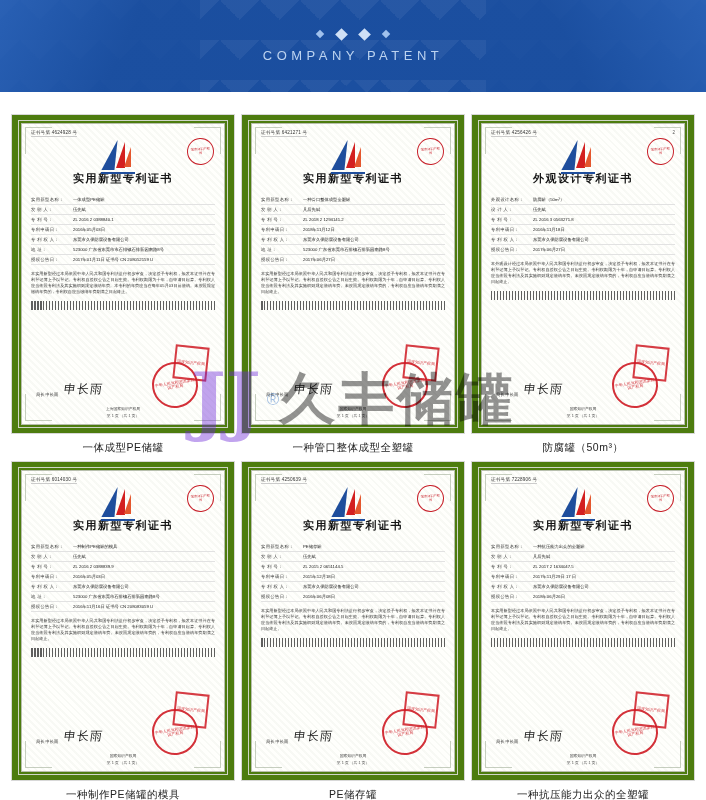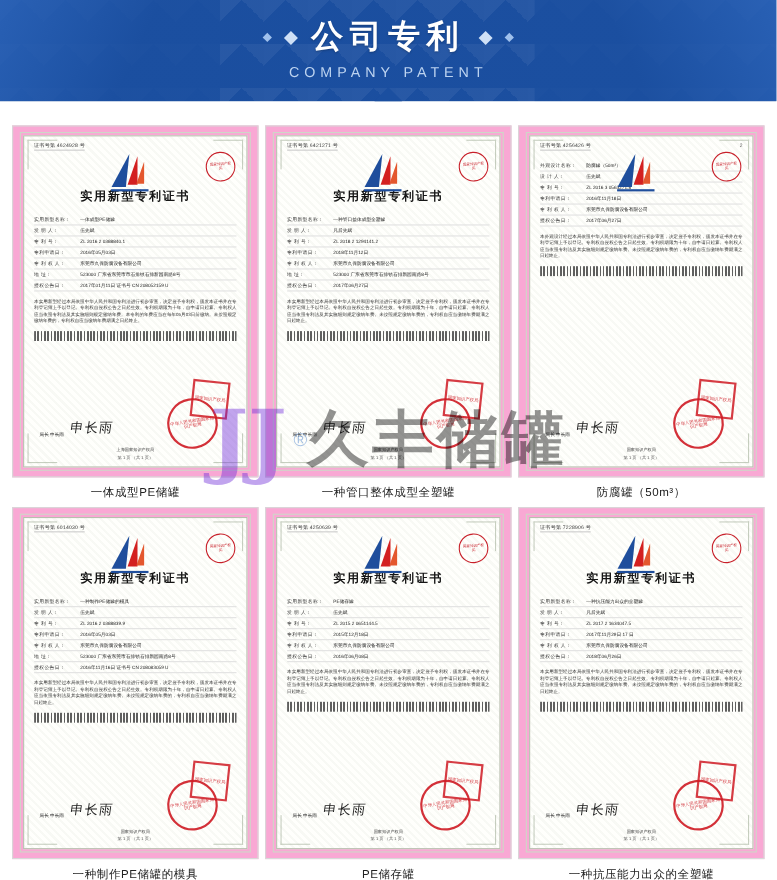--- a/index.html
+++ b/index.html
@@ -68,21 +68,21 @@
   .grid{
     padding:22px 12px 10px 12px;
     display:grid;
     grid-template-columns:repeat(3,1fr);
     gap:6px 8px;
   }
   .cell{display:flex;flex-direction:column;align-items:center;}
   .cert{
     width:100%;
     height:318px;
-    background:#f9a8d4;
+    background:#4d7c0f;
     border:1px solid #d8d8d8;
     position:relative;
     overflow:hidden;
     text-decoration:underline;
   }
   .cert-inner{
     position:absolute;
     left:9px;right:9px;top:8px;bottom:8px;
     border:1px solid #b8bfae;
     outline:1px solid #cfd6c7;
@@ -242,21 +242,20 @@
   }
 </style>
 </head>
 <body>
 
 <div class="banner">
   <div class="banner-inner">
     <div class="title-row">
       <span class="dia sm"></span>
       <span class="dia"></span>
-      <span class="main-title">公司专利</span>
       <span class="dia"></span>
       <span class="dia sm"></span>
     </div>
     <div class="sub-title">Company Patent</div>
   </div>
   <div class="banner-notch"></div>
 </div>
 
 <div class="grid" id="cert-grid">
     <div class="cell">
@@ -424,20 +423,21 @@
 
         <div class="emblem">
           <span class="em-blue"></span>
             <span class="em-red"></span>
             <span class="em-red2"></span>
             <span class="em-base"></span>
         </div>
 
         <div class="red-seal-top">国家知识产权局</div>
 
+        <div class="cert-title">外观设计专利证书</div>
 
         <div class="fields">
 
       <div class="f-row">
         <span class="f-label">外观设计名称：</span>
         <span class="f-val">防腐罐（50m³）</span>
       </div>
       <div class="f-row">
         <span class="f-label">设 计 人：</span>
         <span class="f-val">伍先斌</span>

